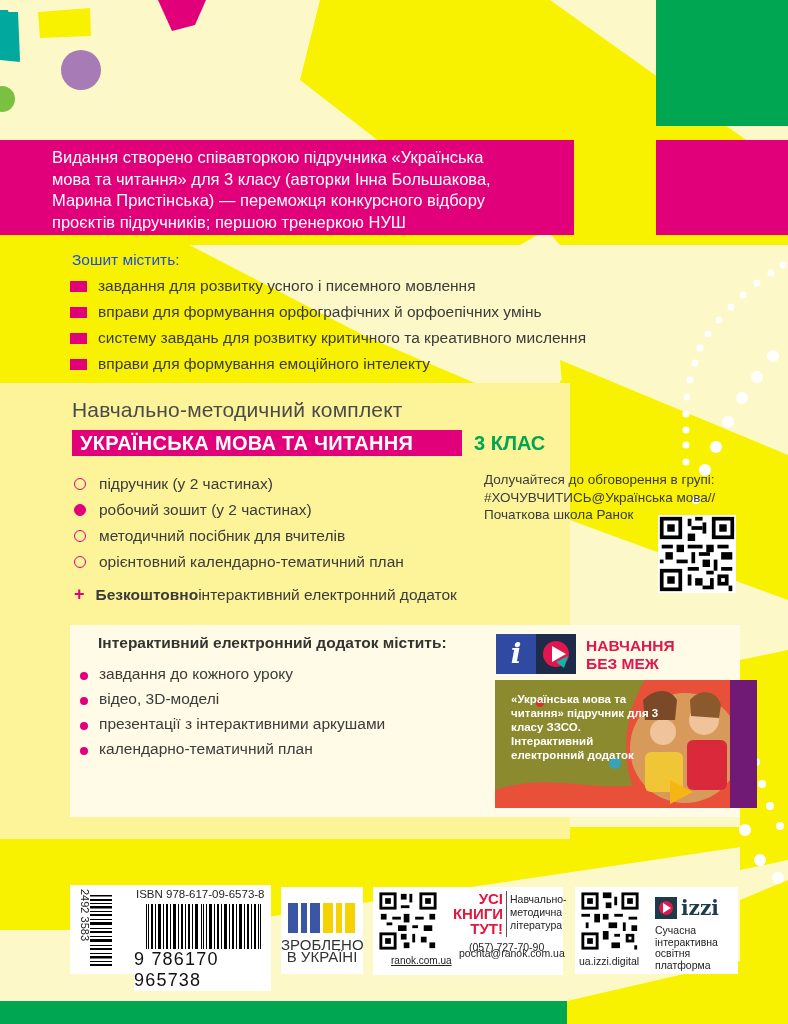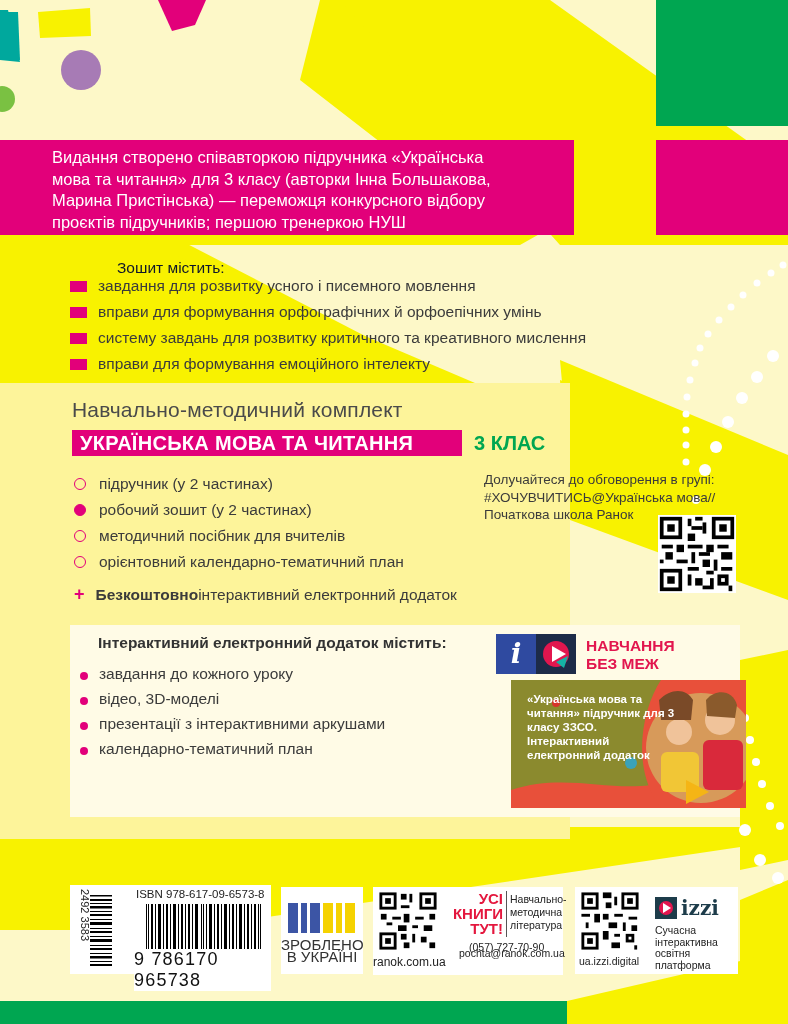--- a/index.html
+++ b/index.html
@@ -6,21 +6,21 @@
   html, body { width: 788px; height: 1024px; overflow: hidden; }
   body { position: relative; background: #fdf8c8; font-family: "Liberation Sans", sans-serif; color: #3b3b3b; }
 
   .bg { position: absolute; inset: 0; width: 788px; height: 1024px; }
 
   
   .intro { position: absolute; left: 0; top: 140px; width: 574px; height: 95px; background: #e2007a; color: #fff; font-size: 16.5px; line-height: 21.5px; padding: 7px 0 0 52px; }
   .intro-right { position: absolute; left: 656px; top: 140px; width: 132px; height: 95px; background: #e2007a; }
   .green-top { position: absolute; left: 656px; top: 0; width: 132px; height: 126px; background: #00a651; }
 
-  .contains { position: absolute; left: 72px; top: 259px; font-size: 15.5px; color: #0f172a; margin-left: 45px; }
+  .contains { position: absolute; left: 72px; top: 251px; font-size: 15.5px; color: #1d4ed8; }
   .contains-list { position: absolute; left: 70px; top: 273px; list-style: none; }
   .contains-list li { display: flex; align-items: center; height: 26px; font-size: 15.5px; }
   .sq { width: 17px; height: 11px; background: #e2007a; margin-right: 11px; flex-shrink: 0; }
 
   .panel { position: absolute; left: 0; top: 383px; width: 570px; height: 456px; background: #fdf49a; }
   .kit-title { position: absolute; left: 72px; top: 398px; font-size: 21px; color: #4a4a4a; letter-spacing: 0.2px; }
   .kit-bar { position: absolute; left: 72px; top: 430px; width: 390px; height: 26px; background: #e2007a; color: #fff; font-weight: bold; font-size: 20px; line-height: 26px; padding-left: 8px; letter-spacing: 0.3px; }
   .kit-class { position: absolute; left: 474px; top: 430px; font-weight: bold; font-size: 20px; line-height: 26px; color: #00a651; }
 
   .kit-list { position: absolute; left: 74px; top: 471px; list-style: none; }
@@ -36,21 +36,21 @@
   .addon { position: absolute; left: 70px; top: 625px; width: 670px; height: 192px; background: #fffbe6; }
   .addon-title { position: absolute; left: 98px; top: 634px; font-weight: bold; font-size: 15.5px; color: #333; }
   .addon-list { position: absolute; left: 80px; top: 664px; list-style: none; }
   .addon-list li { display: flex; align-items: flex-start; font-size: 15.5px; line-height: 20px; margin-bottom: 5px; }
   .dot { width: 8px; height: 8px; background: #e2007a; border-radius: 50%; margin: 8px 11px 0 0; flex-shrink: 0; }
 
   .nbm { position: absolute; left: 496px; top: 634px; width: 240px; height: 44px; }
   .nbm-i { position: absolute; left: 0; top: 0; width: 40px; height: 40px; background: #2f4aa0; color: #fff; font-family: "DejaVu Serif", serif; font-weight: bold; font-style: italic; font-size: 28px; text-align: center; line-height: 40px; }
   .nbm-p { position: absolute; left: 40px; top: 0; width: 40px; height: 40px; background: #1d2b48; }
   .nbm-text { position: absolute; left: 90px; top: 3px; color: #e2164e; font-weight: bold; font-size: 15.5px; line-height: 18px; }
-  .promo { position: absolute; left: 495px; top: 680px; width: 235px; height: 128px; background: #701a75; overflow: hidden; margin-left: 16px; }
+  .promo { position: absolute; left: 495px; top: 680px; width: 262px; height: 128px; background: #701a75; overflow: hidden; }
   .promo-text { position: absolute; left: 16px; top: 12px; width: 150px; color: #fff; font-weight: bold; font-size: 11.5px; line-height: 14px; }
 
   .foot-box { position: absolute; background: #fff; }
   .isbn-text { font-size: 11.5px; color: #222; }
   .green-bottom { position: absolute; left: 0; top: 1001px; width: 567px; height: 23px; background: #00a651; }
 </style>
 </head>
 <body>
 
 <svg class="bg" viewBox="0 0 788 1024">
@@ -379,21 +379,21 @@
       <rect x="7" y="12" width="3" height="2"></rect>
         <rect x="12" y="12" width="2" height="1"></rect>
         <rect x="16" y="12" width="3" height="2"></rect>
       <rect x="8" y="15" width="2" height="2"></rect>
         <rect x="12" y="15" width="1" height="3"></rect>
         <rect x="15" y="16" width="2" height="2"></rect>
       <rect x="18" y="18" width="2" height="2"></rect>
         <rect x="9" y="18" width="2" height="2"></rect>
     </g>
   </svg>
-  <div style="position:absolute;left:0;top:68px;font-size:12px;color:#222;">ranok.com.ua</div>
+  <div style="position:absolute;left:18px;top:68px;font-size:10px;color:#222;text-decoration:underline;">ranok.com.ua</div>
   <div style="position:absolute;left:72px;top:4px;width:58px;text-align:right;color:#e4173e;font-weight:bold;font-size:15px;line-height:15px;">
     <div>УСІ</div>
     <div>КНИГИ</div>
     <div>ТУТ!</div>
   </div>
   <div style="position:absolute;left:133px;top:4px;width:1px;height:46px;background:#555;"></div>
   <div style="position:absolute;left:137px;top:6px;font-size:10.5px;line-height:13px;color:#222;">
     <div>Навчально-</div>
     <div>методична</div>
     <div>література</div>

